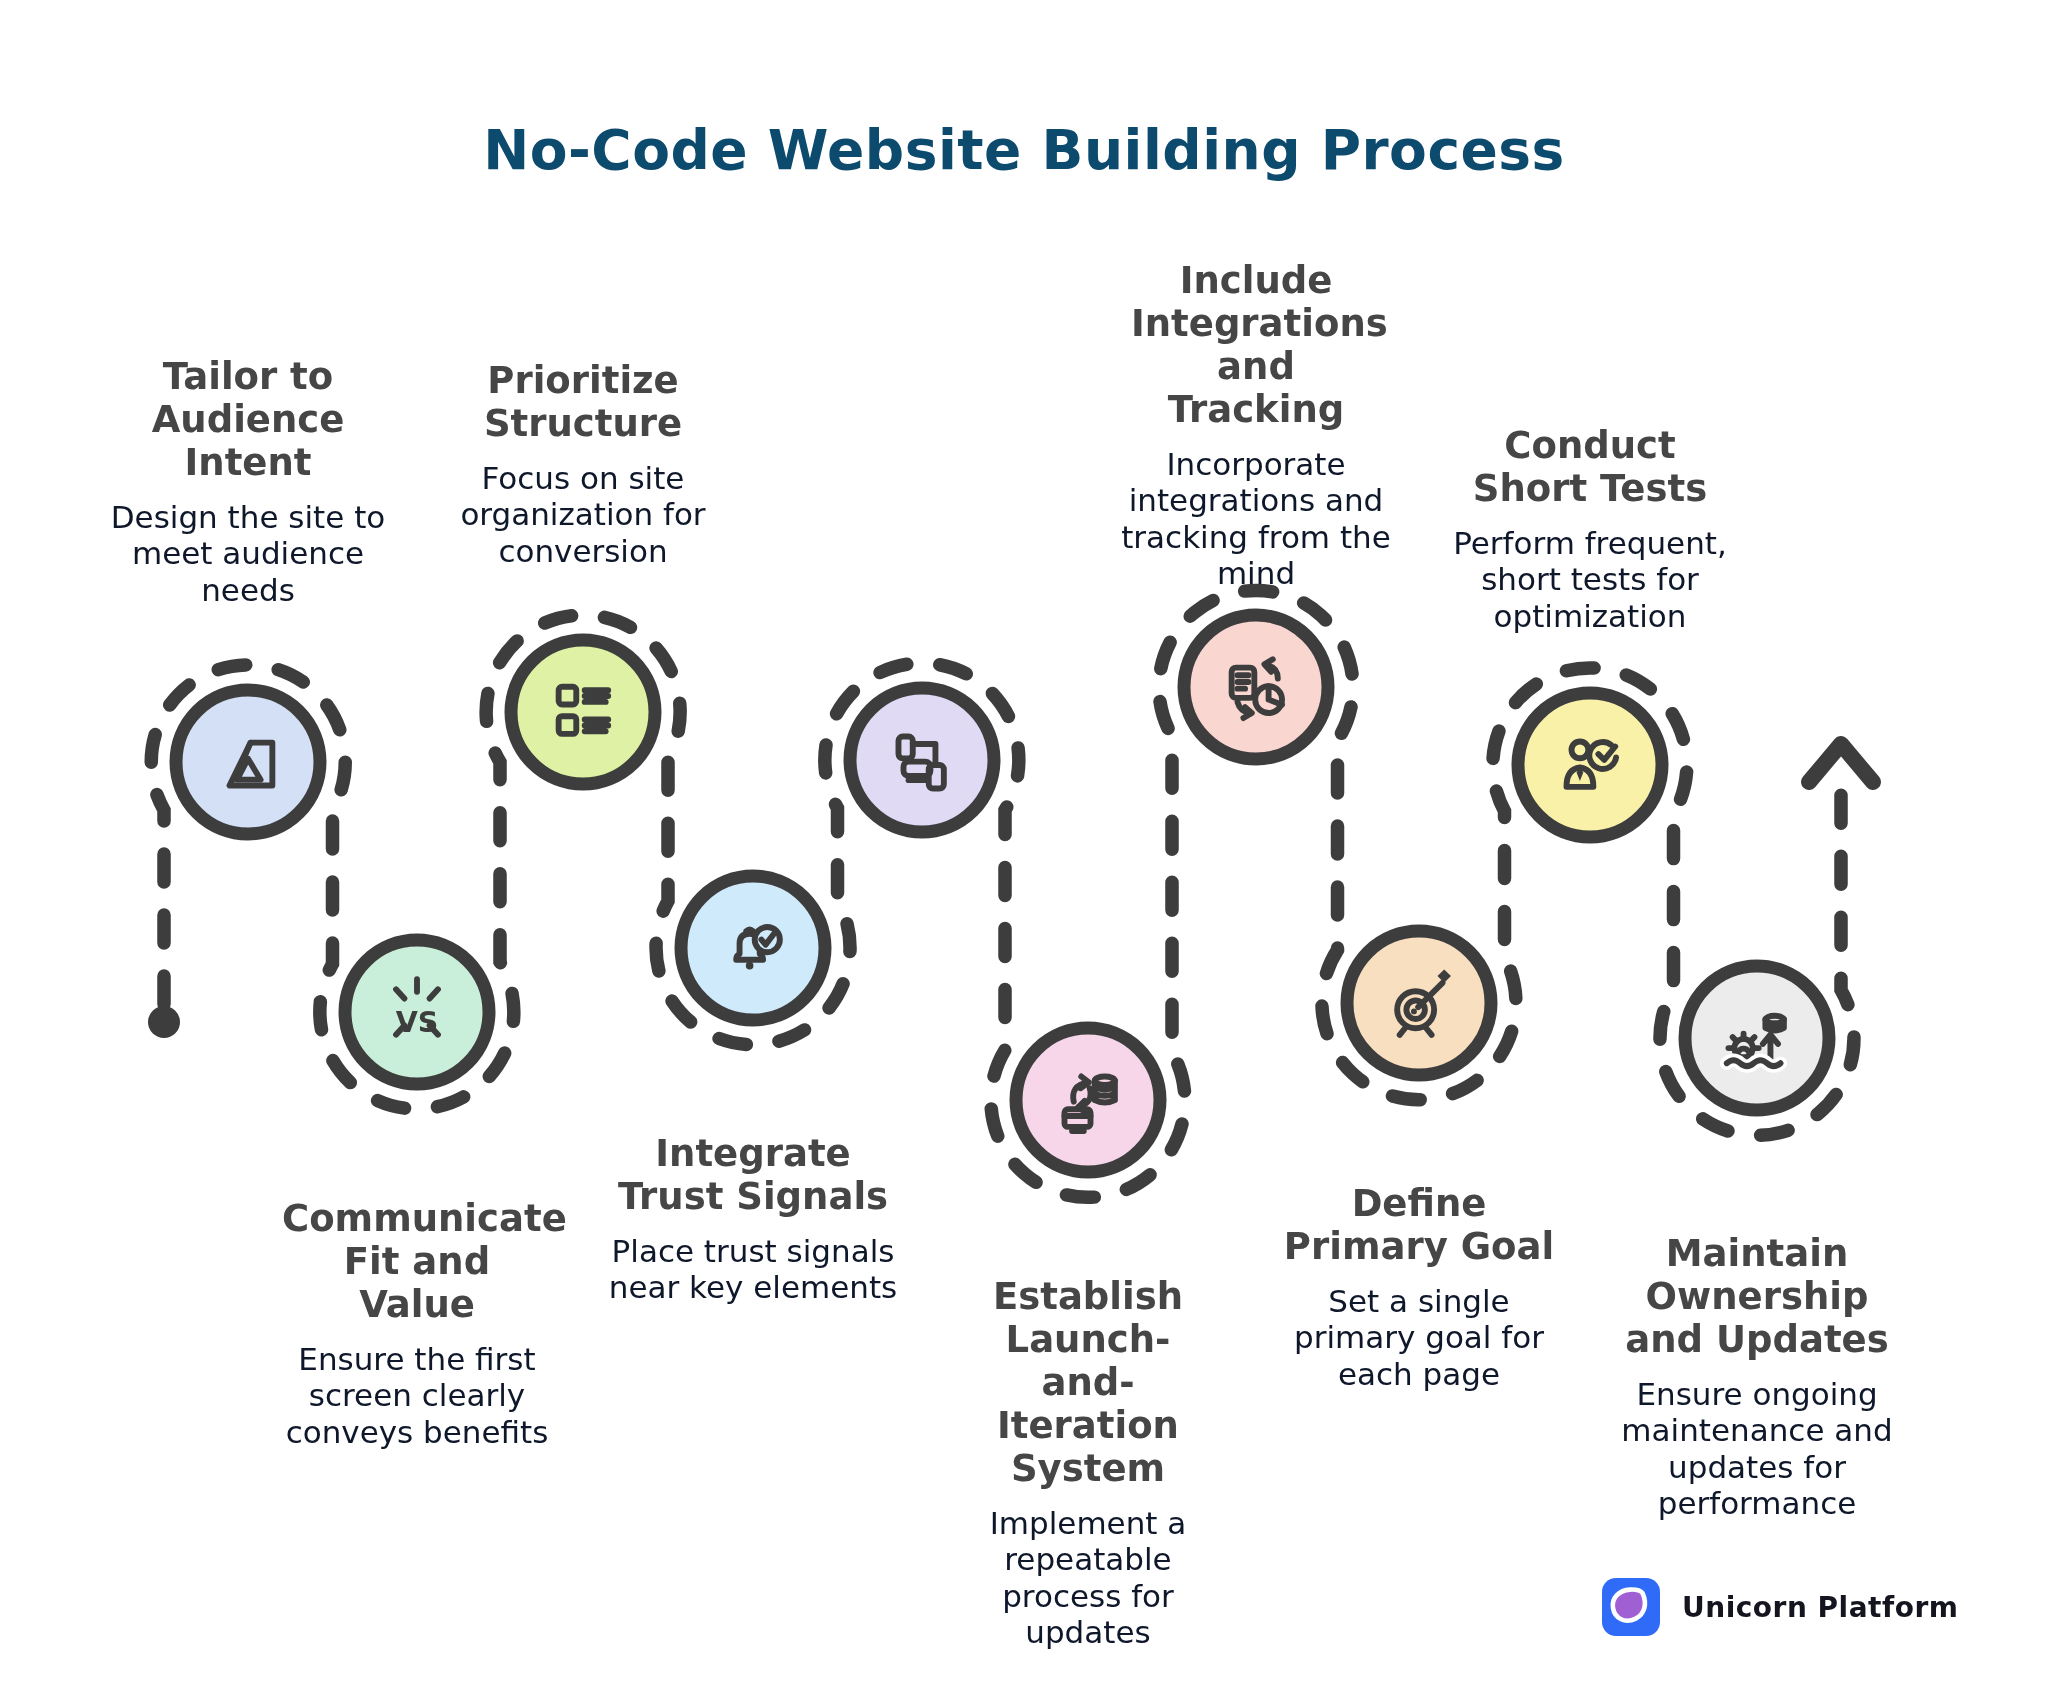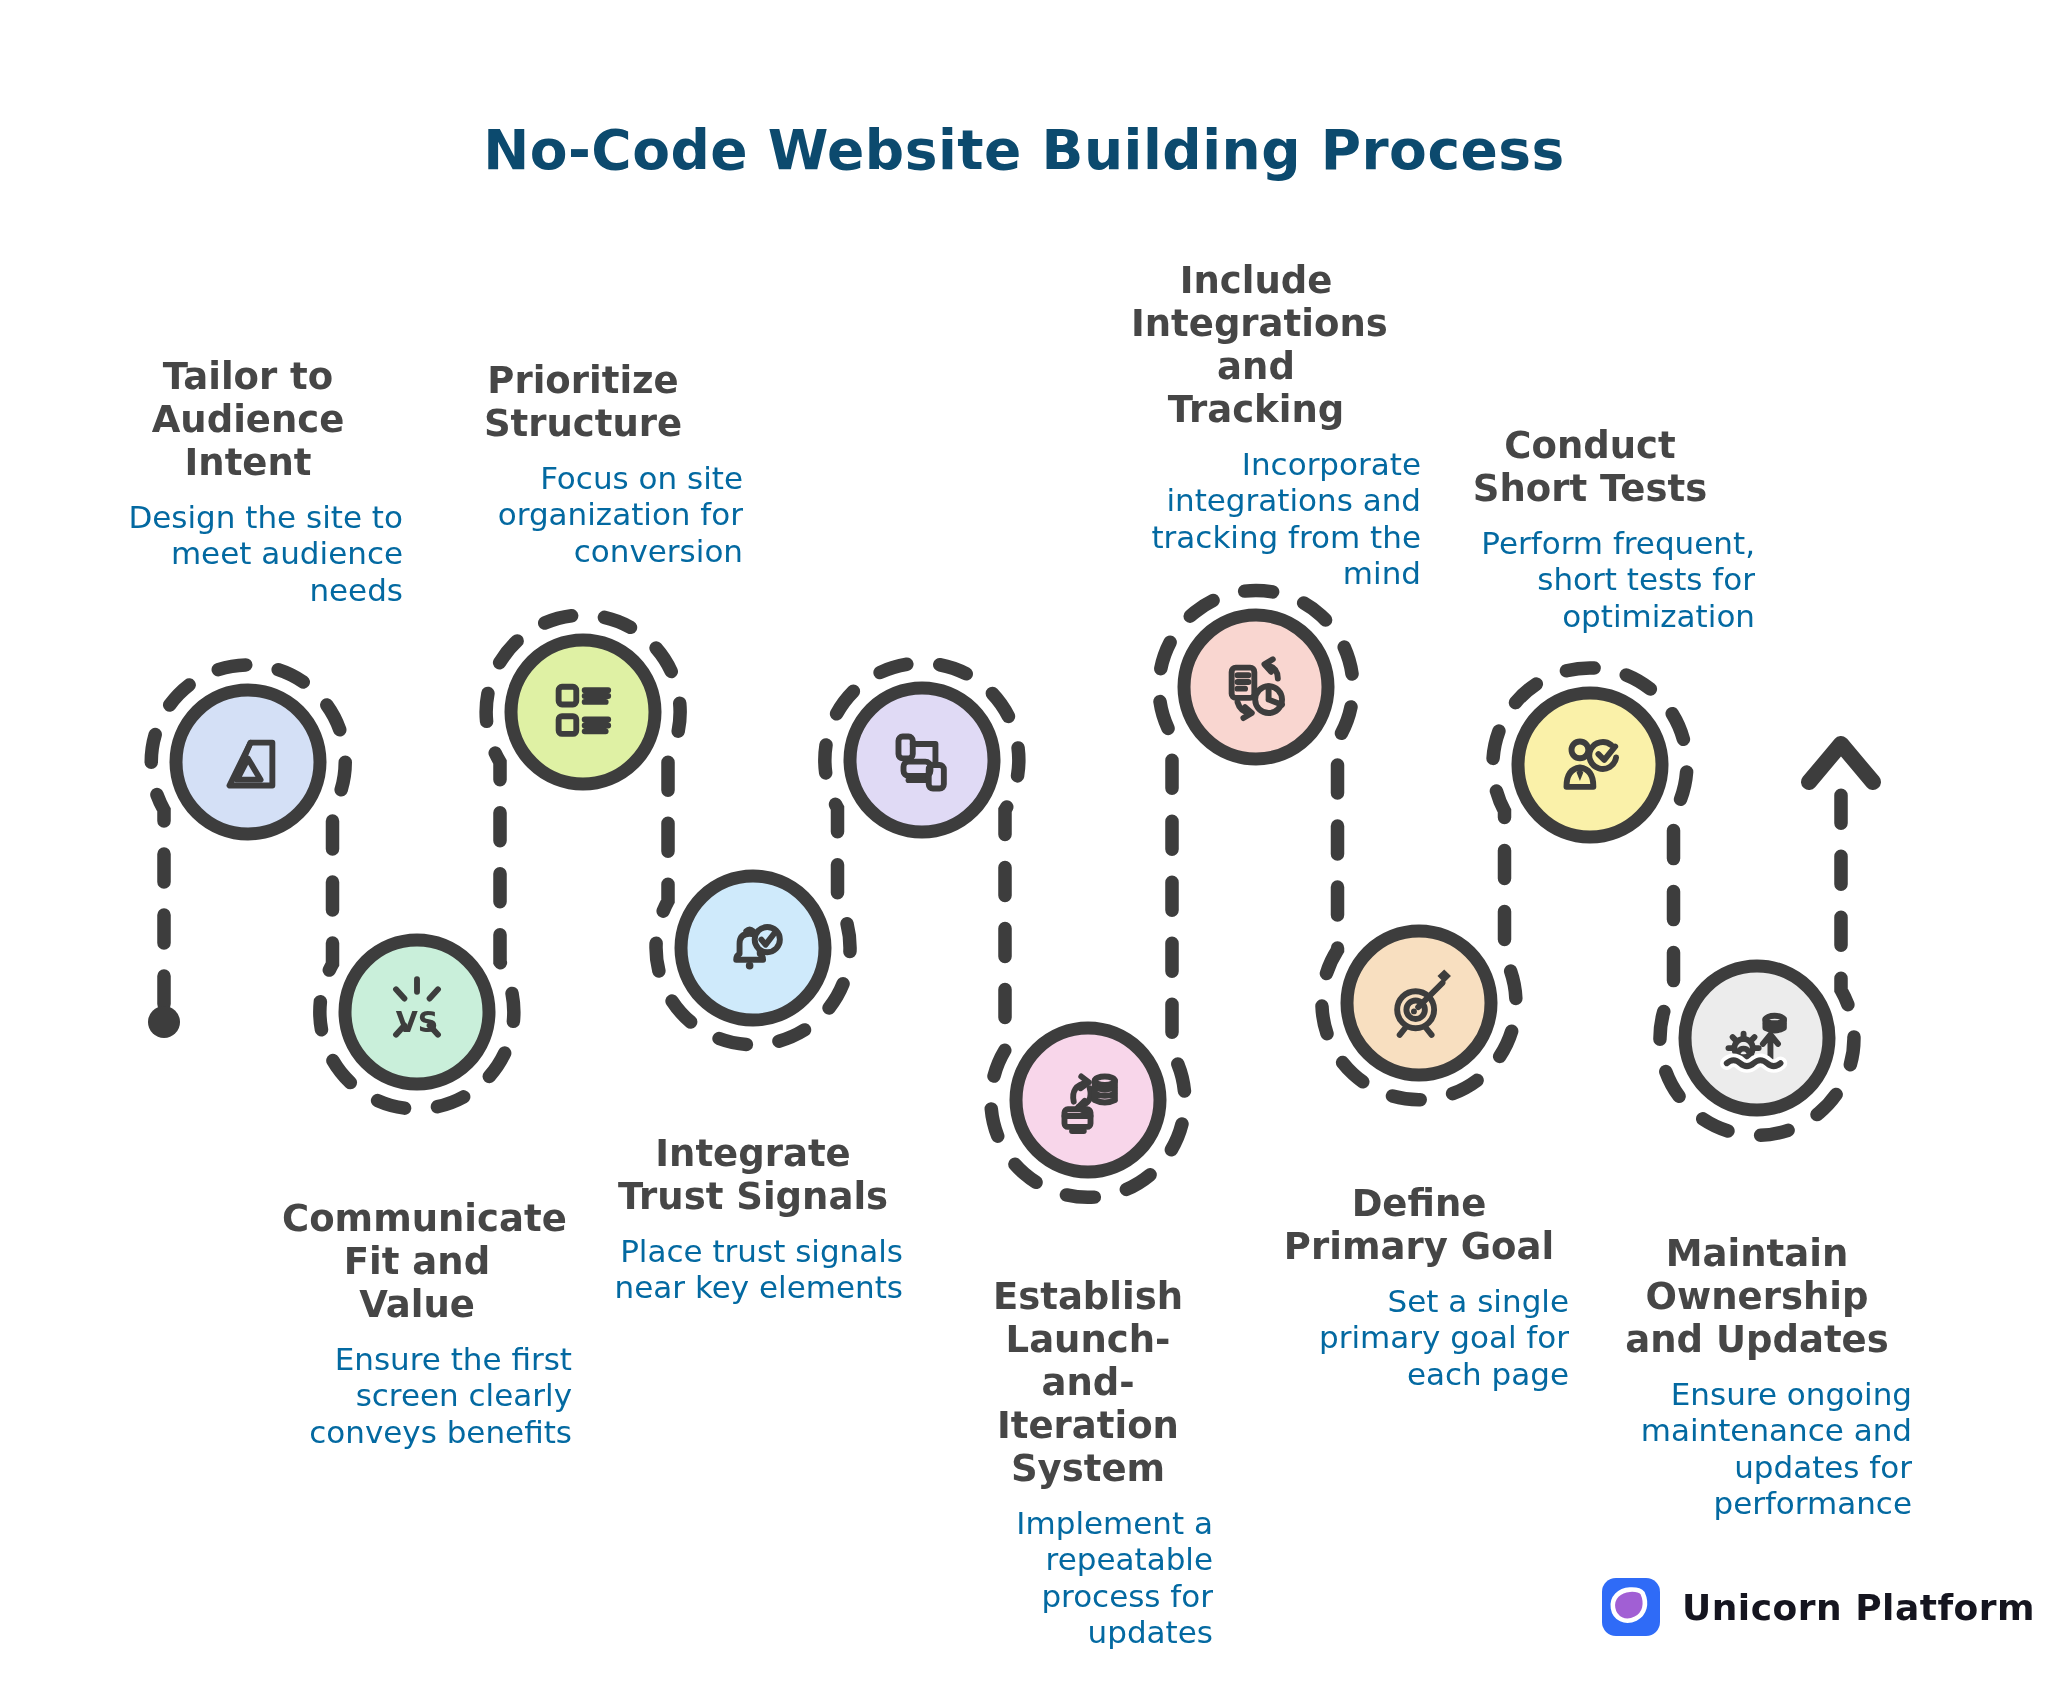--- a/index.html
+++ b/index.html
@@ -8,23 +8,23 @@
     font-family:"DejaVu Sans",sans-serif;color:#474747;
   }
   .page-title{
     position:absolute;top:118px;left:19px;width:2010px;text-align:center;
     font-size:55px;font-weight:800;color:#0c4a6e;letter-spacing:0.5px;
   }
   .diagram{position:absolute;left:0;top:0;}
   .step{position:absolute;text-align:center;transform:translateX(-50%);}
   .step-title{font-size:37px;font-weight:700;line-height:1.16;color:#464646;}
   .step-title span{display:inline-block;max-width:var(--tw);}
-  .step-desc{font-size:31px;font-weight:500;line-height:1.18;margin-top:14px;color:#0369a1;text-align:right;}
+  .step-desc{font-size:31px;font-weight:500;line-height:1.18;margin-top:14px;color:#0f172a;}
   .brand{position:absolute;left:1602px;top:1578px;display:flex;align-items:center;gap:22px;}
-  .brand-name{font-size:36px;font-weight:800;color:#15151f;letter-spacing:0.5px;}
+  .brand-name{font-size:28px;font-weight:800;color:#15151f;letter-spacing:0.5px;}
 </style>
 </head>
 <body>
 
 <div class="canvas">
 
   <div class="page-title">No-Code Website Building Process</div>
 
   <svg class="diagram" width="2048" height="1690" viewBox="0 0 2048 1690">
     <defs>

